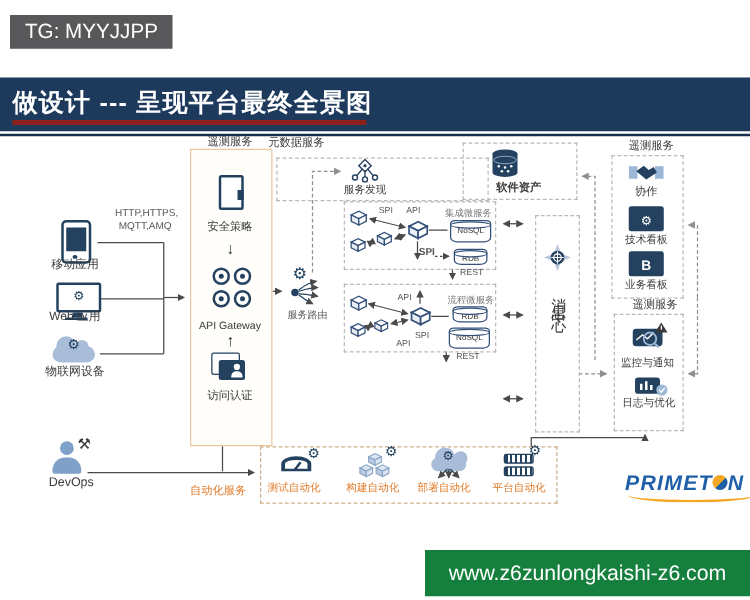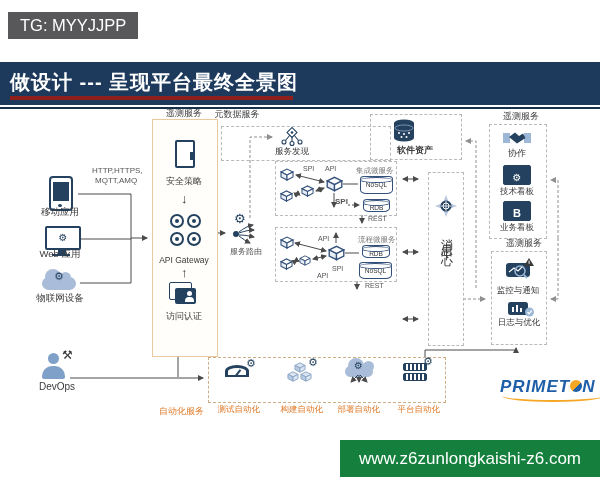--- a/index.html
+++ b/index.html
@@ -2,21 +2,21 @@
 <html><head>
 <meta charset="utf-8">
 <style>
   html,body{margin:0;padding:0;background:#fff;}
   .stage{position:relative;width:600px;height:480px;background:#fff;overflow:hidden;
          font-family:"Liberation Sans","DejaVu Sans",sans-serif;}
   .abs{position:absolute;}
   .lbl{position:absolute;font-size:9.5px;color:#3a3a3a;text-align:center;white-space:nowrap;line-height:1.1;}
   .slbl{position:absolute;font-size:7px;color:#555;white-space:nowrap;}
   .cname{position:absolute;font-size:7.5px;color:#777;white-space:nowrap;}
-  .olbl{position:absolute;font-size:8.5px;color:#e07b2a;text-align:right;white-space:nowrap;margin-top:19px;}
+  .olbl{position:absolute;font-size:8.5px;color:#e07b2a;text-align:left;white-space:nowrap;}
   .dash{position:absolute;border:1px dashed #b9b9b9;}
   .overlay{position:absolute;left:0;top:0;pointer-events:none;}
   .csvg{position:absolute;left:0;top:0;width:120px;height:53px;}
   .cyl{position:absolute;box-sizing:border-box;border:1px solid #33507a;background:#fff;
        border-radius:4px 4px 6px 6px/3px 3px 4px 4px;font-size:6.5px;color:#333;
        text-align:center;padding-top:5px;line-height:1;}
   .cyl::before{content:"";position:absolute;top:0;left:-1px;right:-1px;height:6px;
        border:1px solid #33507a;border-radius:50%;background:#fff;box-sizing:border-box;}
   .gear{position:absolute;color:#24425f;line-height:1;}
   .vtext{writing-mode:vertical-rl;text-orientation:upright;font-size:12px;letter-spacing:5px;color:#333;}

